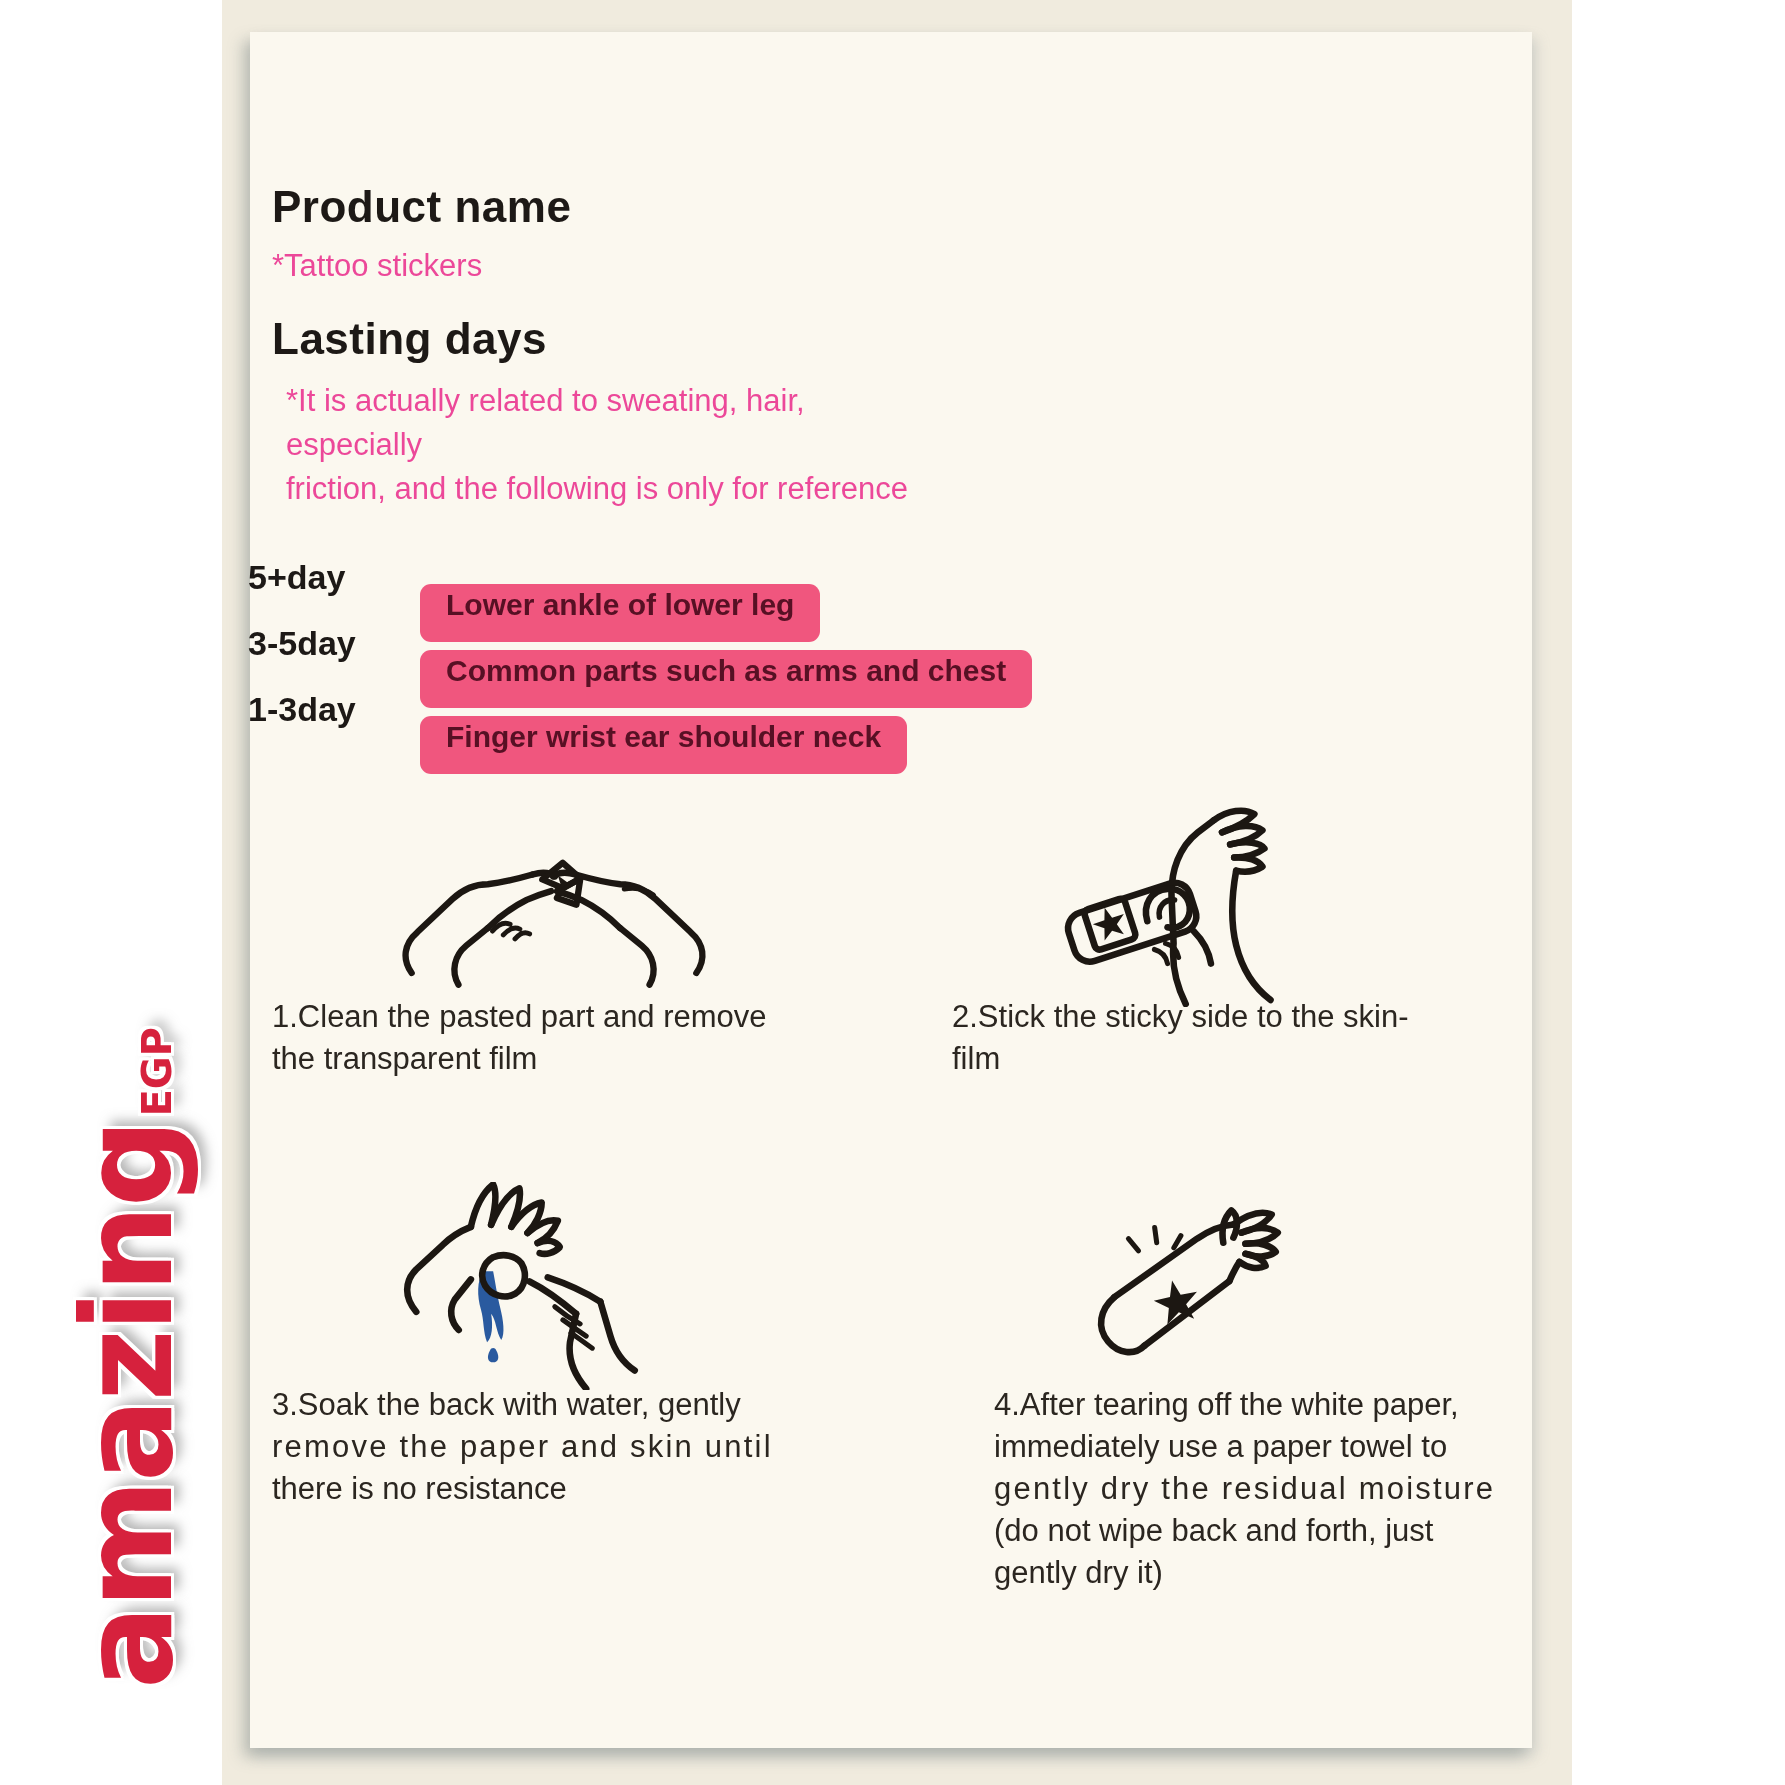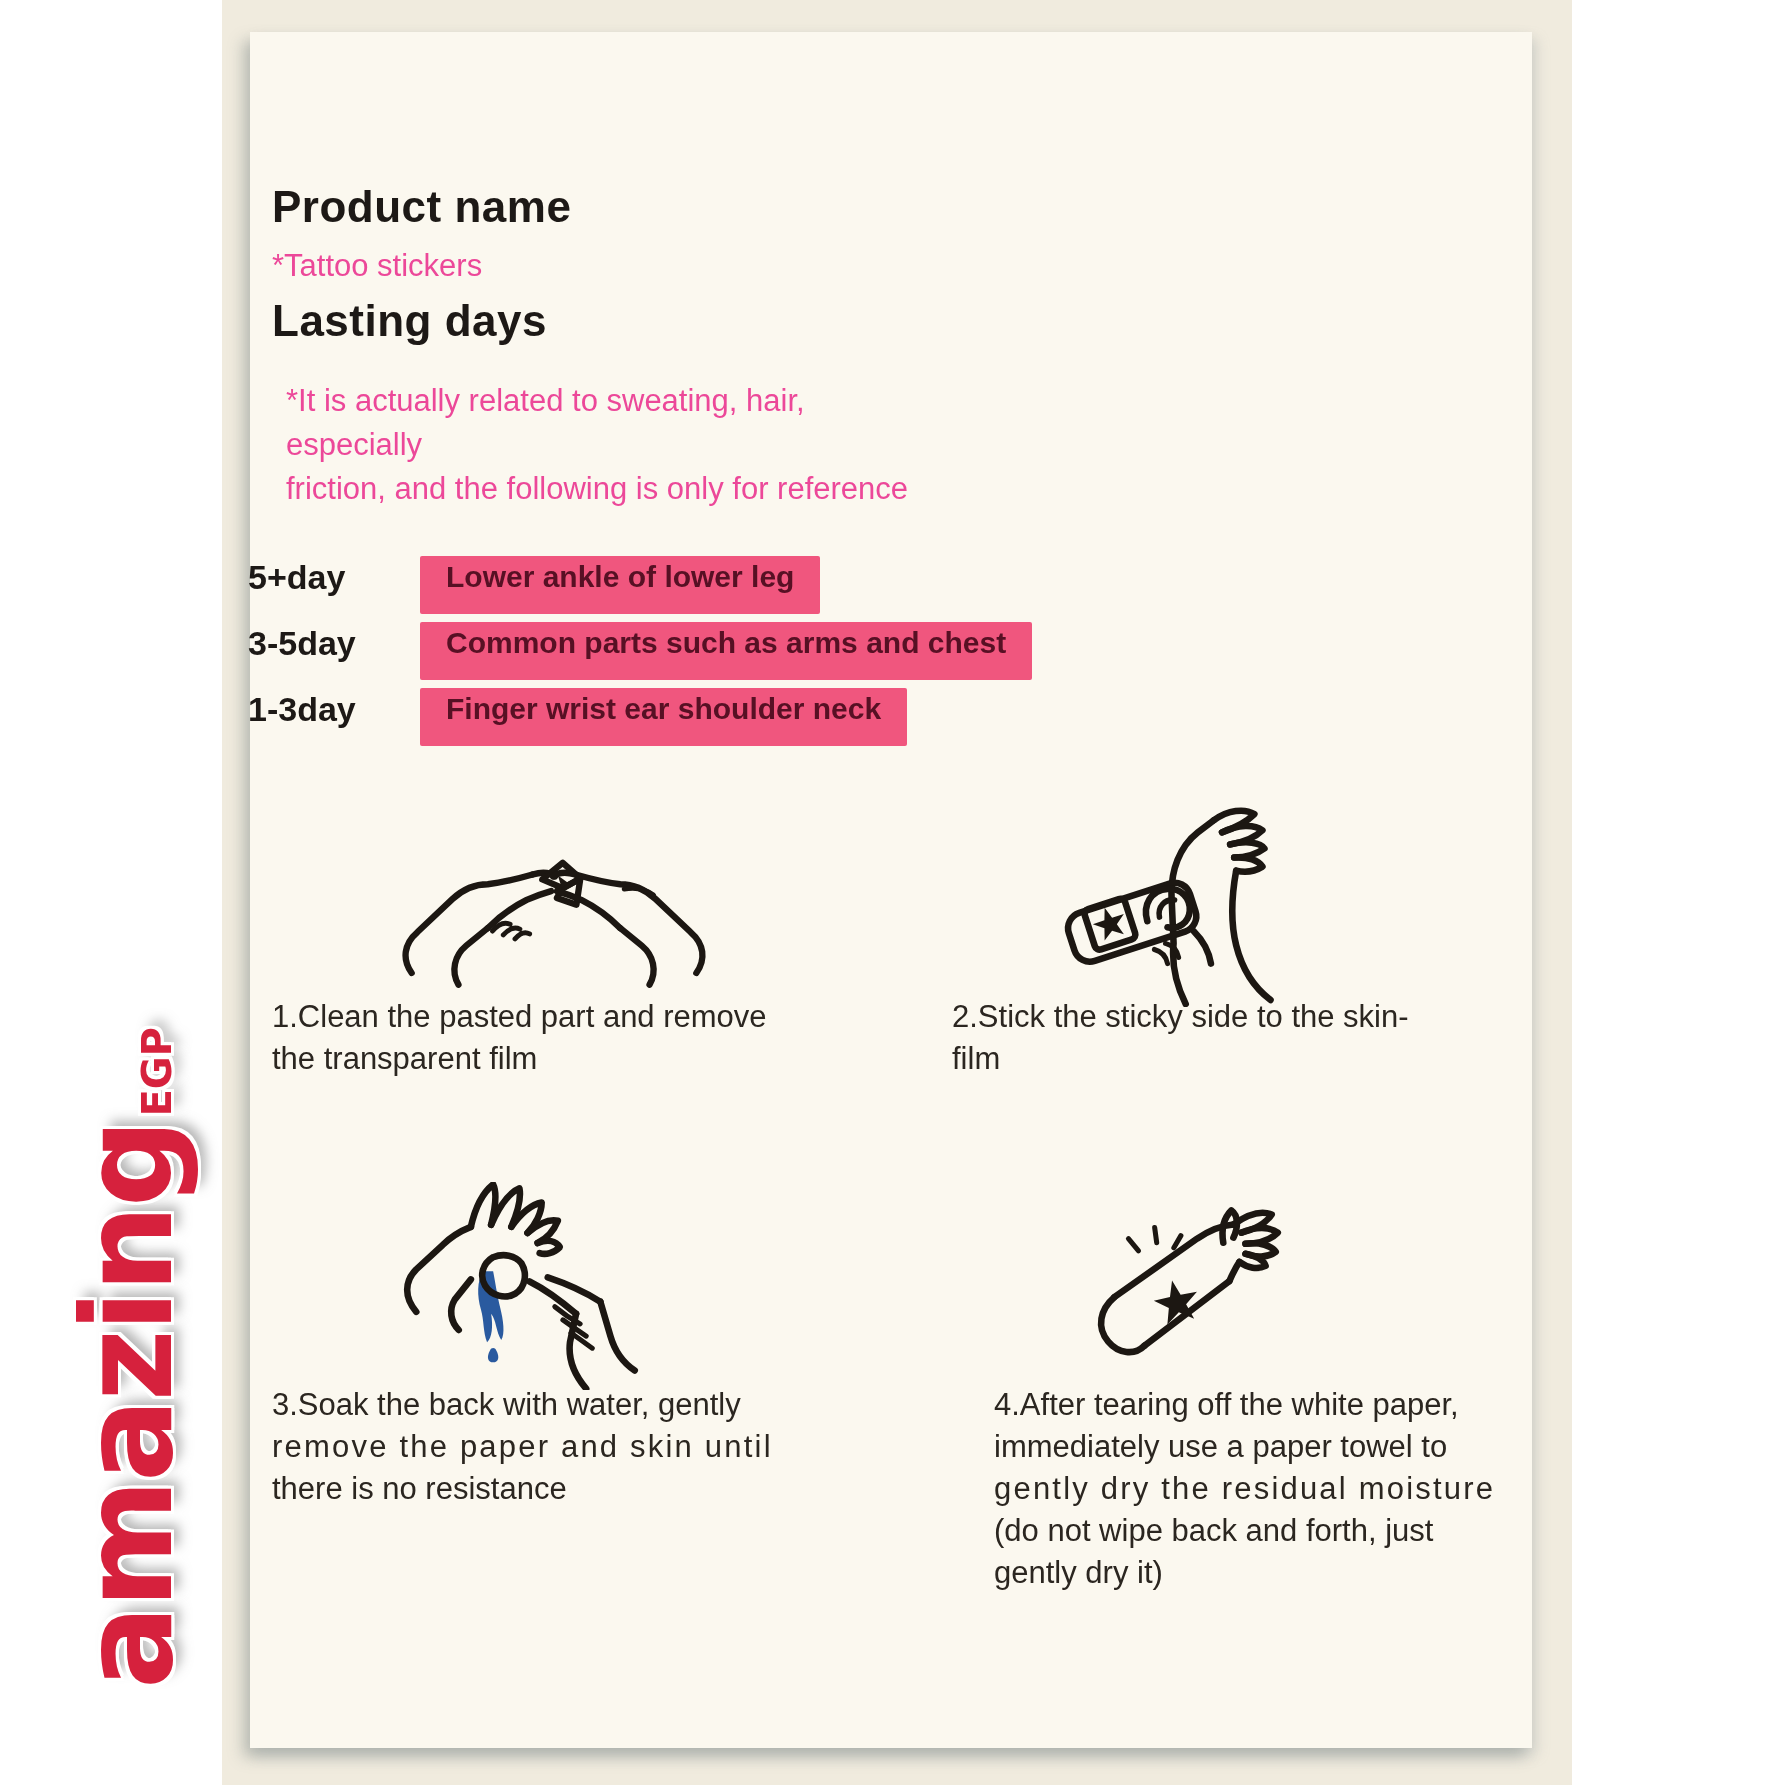--- a/index.html
+++ b/index.html
@@ -11,22 +11,22 @@
   .paper{
     position:absolute;left:250px;top:32px;width:1282px;height:1716px;background:#fbf8ef;
     box-shadow:-7px 9px 14px rgba(125,135,132,.45), 5px 7px 12px rgba(150,160,168,.28);
   }
   .abs{position:absolute;}
   .h1{font-size:44px;font-weight:bold;color:#1d1916;letter-spacing:.5px;}
   .body-text{font-size:31px;color:#ec4899;}
   .note{width:660px;line-height:44px;}
   .day-row-label{width:140px;font-size:34px;font-weight:bold;line-height:42px;color:#1d1916;}
   .pill{
-    display:inline-block;height:58px;line-height:42px;padding:0 26px;border-radius:2px;
-    background:#f0567e;color:#571024;font-size:30px;font-weight:bold;white-space:nowrap;
+    display:inline-block;height:58px;line-height:42px;padding:0 26px;border-radius:11px;
+    background:#f0567e;color:#571024;font-size:30px;font-weight:bold;white-space:nowrap;margin-top:28px;
   }
   .step-text{font-size:31px;line-height:42px;color:#2b2620;}
   .step-text .ls{letter-spacing:2.2px;}
   .illus svg{display:block;}
   .logo{
     position:absolute;left:128px;top:1358px;
     transform:translate(-50%,-50%) rotate(-90deg);
     white-space:nowrap;color:#d6213d;font-weight:bold;
     font-family:"DejaVu Sans","Liberation Sans",sans-serif;
     text-shadow:3px 0 0 #fff,-3px 0 0 #fff,0 3px 0 #fff,0 -3px 0 #fff,
@@ -39,21 +39,21 @@
 </head>
 <body>
 
 <div class="canvas">
 
   <div class="card"></div>
   <div class="paper"></div>
 
   <div class="abs h1" style="left:272px;top:182px;">Product name</div>
   <div class="abs body-text" style="left:272px;top:248px;">*Tattoo stickers</div>
-  <div class="abs h1" style="left:272px;top:296px;">Lasting days</div>
+  <div class="abs h1" style="left:272px;top:314px;">Lasting days</div>
   <div class="abs body-text note" style="left:272px;top:379px;margin-left:14px;">
     <div>*It is actually related to sweating, hair, especially</div>
     <div>friction, and the following is only for reference</div>
   </div>
 
   <div class="abs day-row-label" style="left:248px;top:556px;">5+day</div>
   <div class="abs pill" style="left:420px;top:556px;">Lower ankle of lower leg</div>
 
   <div class="abs day-row-label" style="left:248px;top:622px;">3-5day</div>
   <div class="abs pill" style="left:420px;top:622px;">Common parts such as arms and chest</div>

